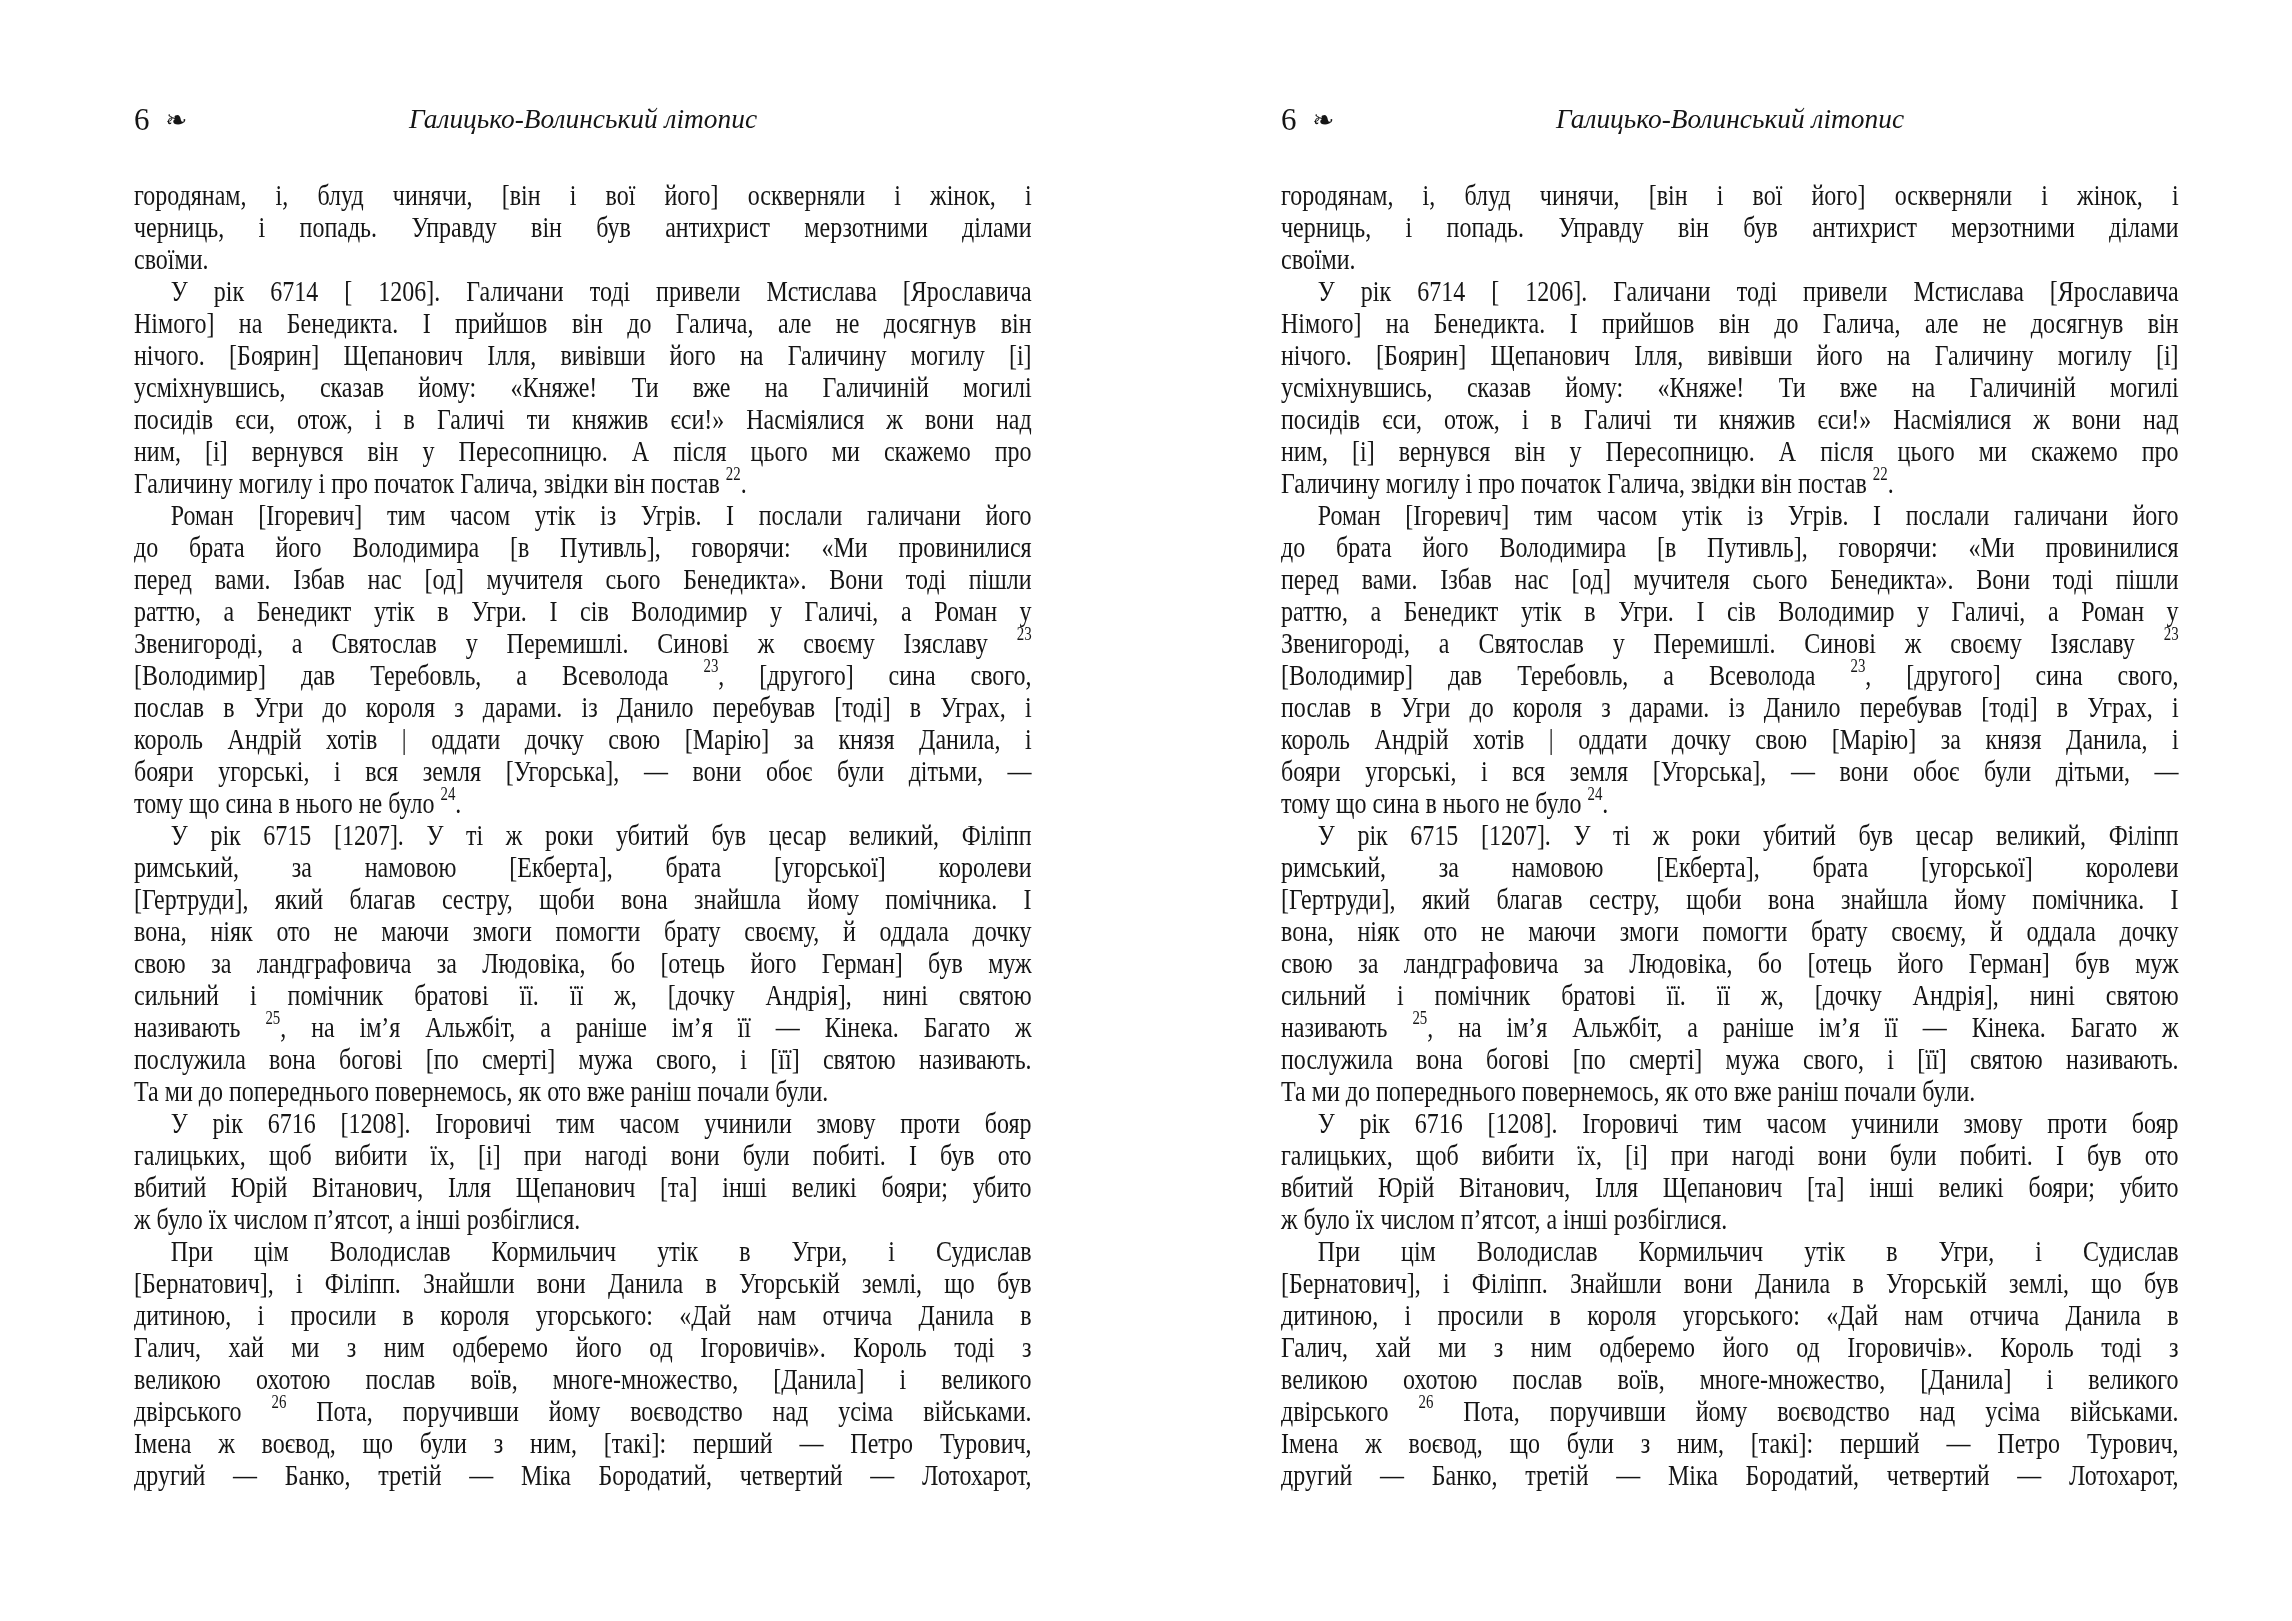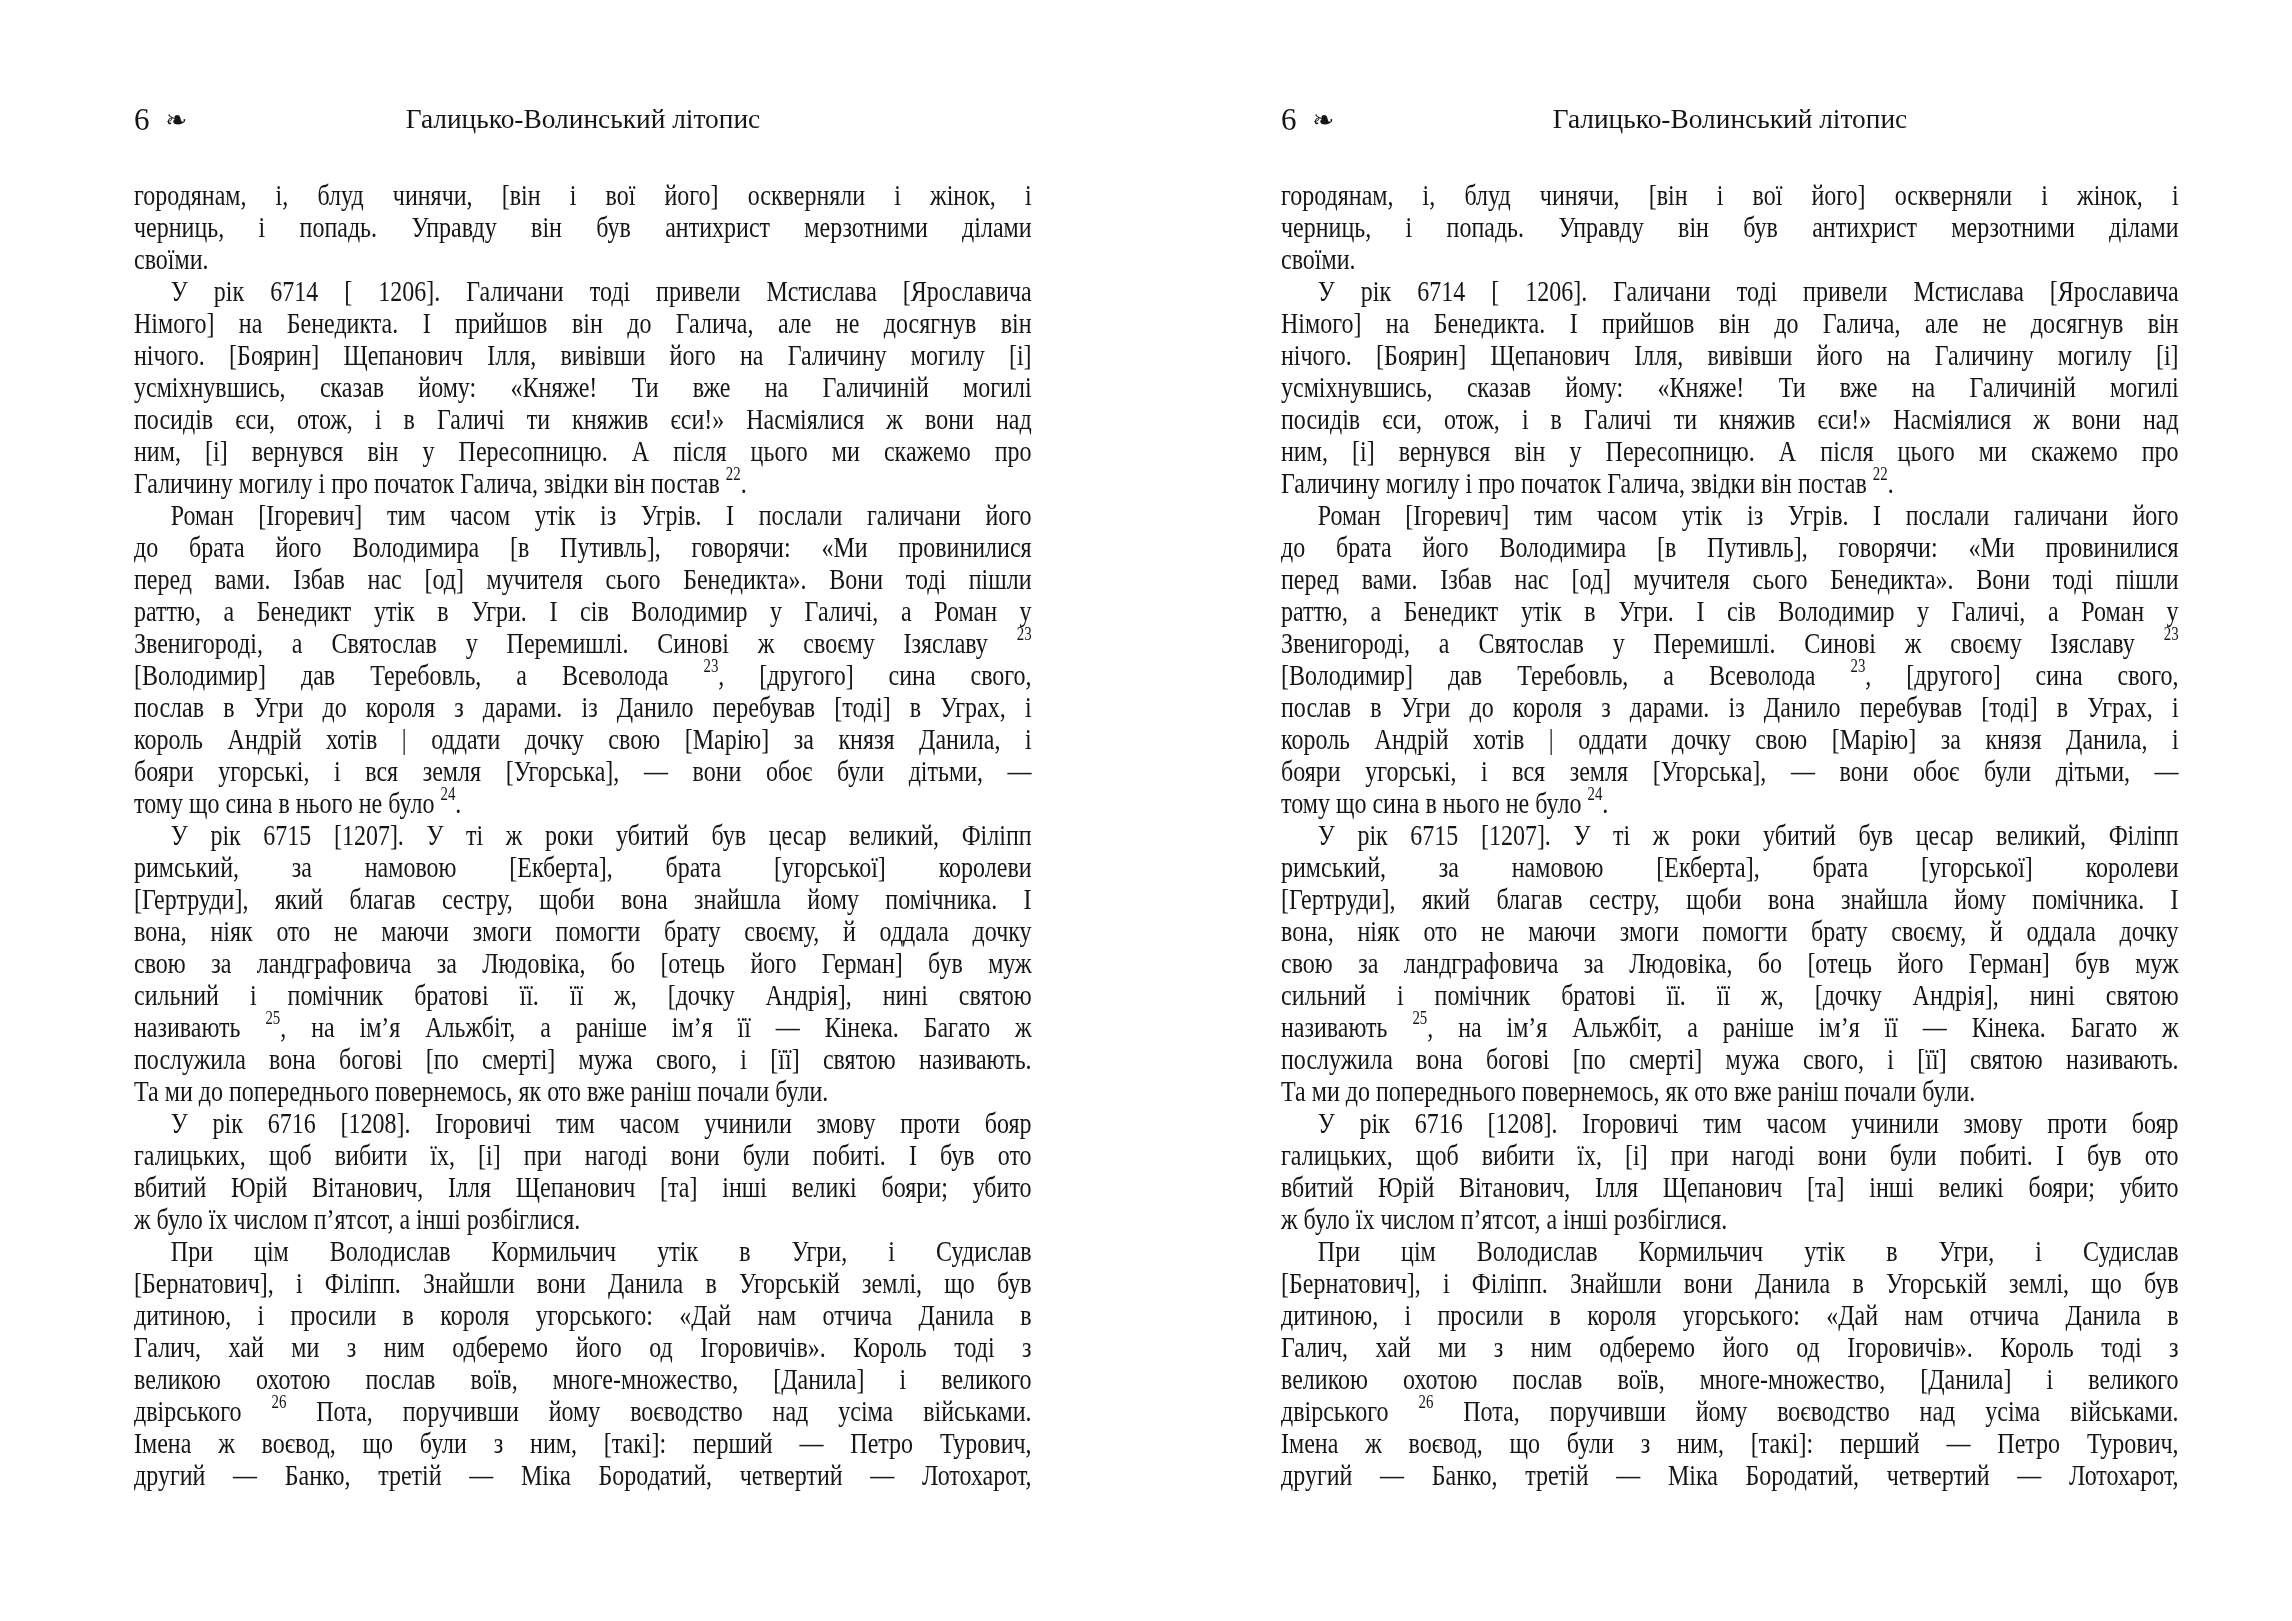--- a/index.html
+++ b/index.html
@@ -31,20 +31,21 @@
   }
   .pagenum { font-size: 31px; line-height: 35px; }
   .ornament {
     margin-left: 15.7px;
     font-size: 26.5px;
     line-height: 35px;
     font-family: "DejaVu Sans", "DejaVu Serif", sans-serif;
   }
   .running-title {
     text-align: center;
+    font-style: italic;
     font-size: 27.4px;
     line-height: 35px;
   }
 
   .body-text {
     position: absolute;
     left: 134px;
     top: 179px;
     width: 1122px;            
     transform: scale(0.8, 1);

